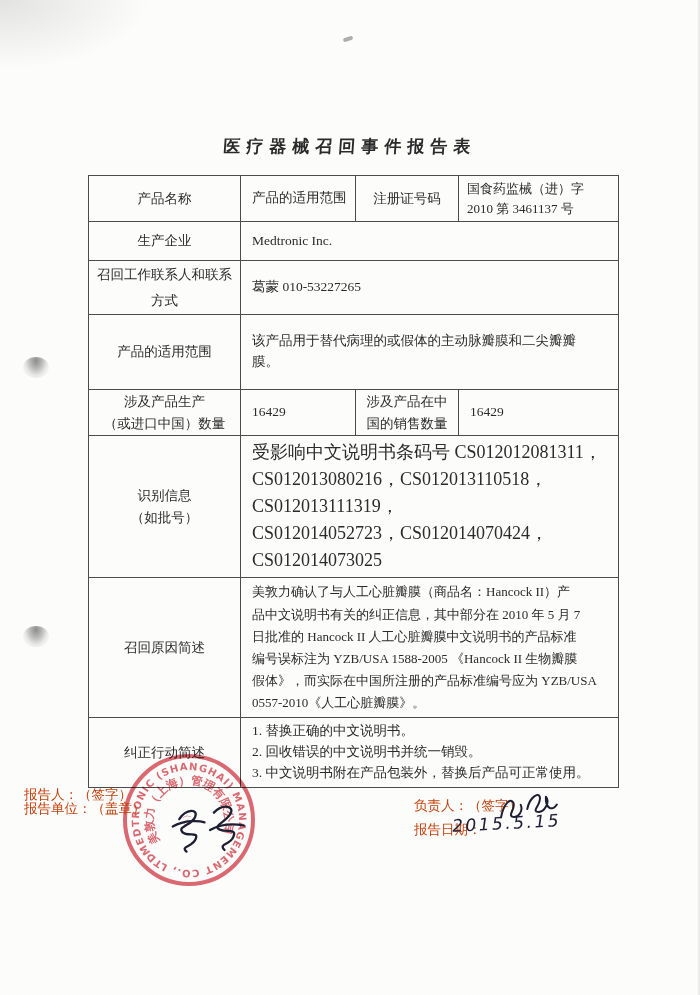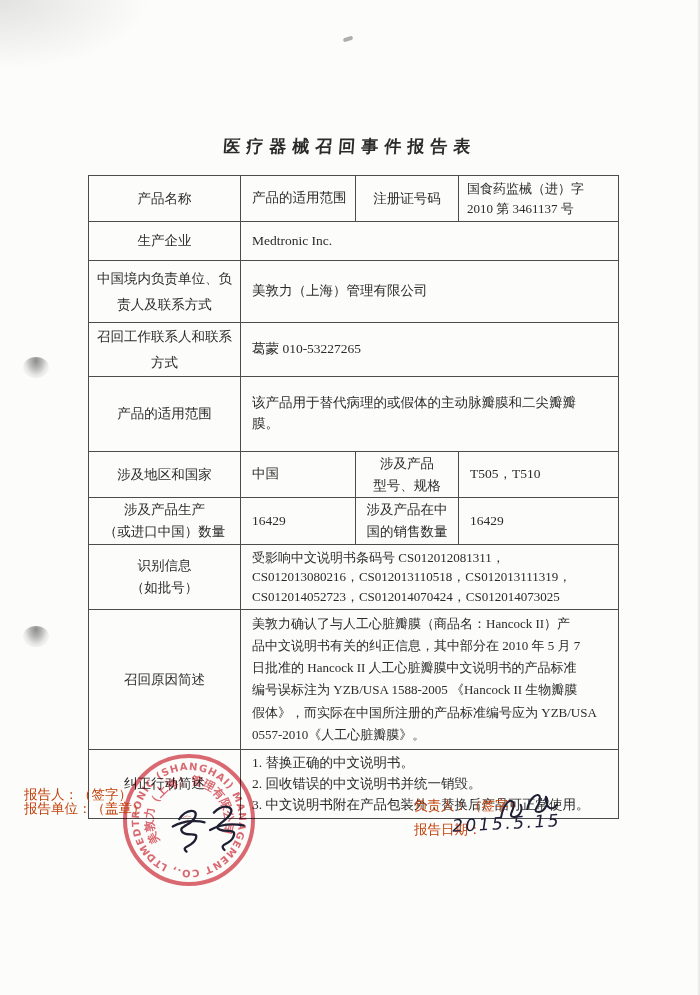--- a/index.html
+++ b/index.html
@@ -22,21 +22,21 @@
     transform:skewX(-4deg);}
 
   table.report-table{position:absolute;left:88px;top:175px;width:530px;
     border-collapse:collapse;table-layout:fixed;}
   .report-table td{border:1px solid #4c4c4c;color:#2b2b2b;font-size:13.5px;
     vertical-align:middle;white-space:pre-line;overflow:hidden;}
   td.lbl{text-align:center;line-height:1.9;padding:1px 4px;margin-left:28px;}
   td.lbl.tight{line-height:1.6;}
   td.val{text-align:left;padding:3px 6px 3px 11px;line-height:1.55;}
   td.val.reg{font-size:13px;line-height:1.5;padding-left:8px;}
-  td.val.codes{font-size:13px;line-height:1.5;}
+  td.val.codes{font-size:18px;line-height:1.5;}
   td.val.reason{font-size:13px;line-height:1.7;padding-right:5px;}
 
   .f-label{position:absolute;font-size:13.5px;color:#c2410c;white-space:nowrap;}
   .fl-unit{left:24px;top:800px;}
   .fl-reporter{left:24px;top:786px;}
   .fl-responsible{left:414px;top:797px;}
   .fl-date{left:414px;top:821px;}
   .date-value{position:absolute;left:452px;top:813px;font-family:"DejaVu Sans",sans-serif;
     font-style:italic;font-size:17px;letter-spacing:2.5px;color:#20203a;transform:rotate(-3deg);}
 
@@ -74,41 +74,29 @@
       <td class="lbl">产品名称</td>
       <td class="val">产品的适用范围</td>
       <td class="lbl">注册证号码</td>
       <td class="val reg">国食药监械（进）字
 2010 第 3461137 号</td>
     </tr>
     <tr style="height:39px">
       <td class="lbl">生产企业</td>
       <td class="val" colspan="3">Medtronic Inc.</td>
     </tr>
-    <tr style="height:62px">
-      <td class="lbl">中国境内负责单位、负
-责人及联系方式</td>
-      <td class="val" colspan="3">美敦力（上海）管理有限公司</td>
-    </tr>
     <tr style="height:52px">
       <td class="lbl">召回工作联系人和联系
 方式</td>
       <td class="val" colspan="3">葛蒙 010-53227265</td>
     </tr>
     <tr style="height:75px">
       <td class="lbl">产品的适用范围</td>
       <td class="val" colspan="3">该产品用于替代病理的或假体的主动脉瓣膜和二尖瓣瓣
 膜。</td>
-    </tr>
-    <tr style="height:45px">
-      <td class="lbl">涉及地区和国家</td>
-      <td class="val">中国</td>
-      <td class="lbl tight">涉及产品
-型号、规格</td>
-      <td class="val">T505，T510</td>
     </tr>
     <tr style="height:46px">
       <td class="lbl tight">涉及产品生产
 （或进口中国）数量</td>
       <td class="val">16429</td>
       <td class="lbl tight">涉及产品在中
 国的销售数量</td>
       <td class="val">16429</td>
     </tr>
     <tr style="height:64px">

